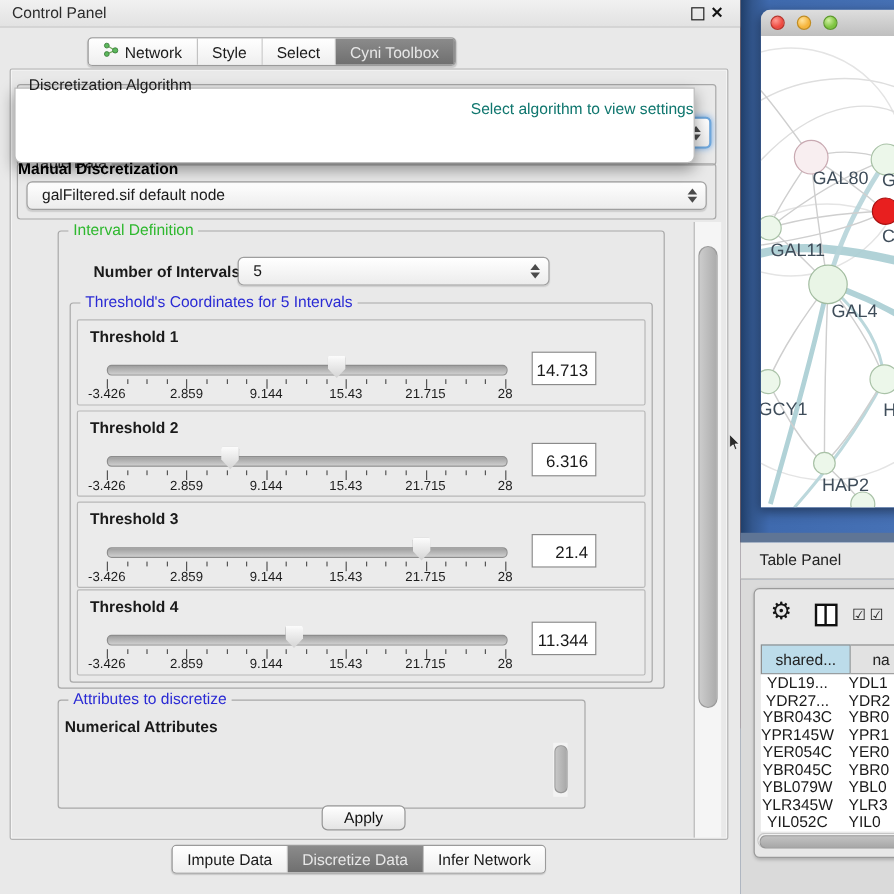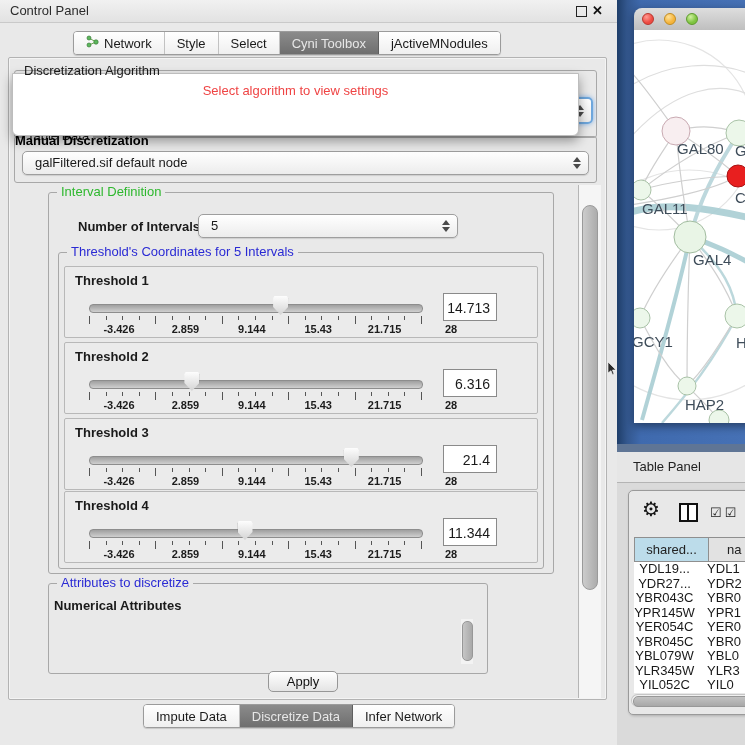--- a/index.html
+++ b/index.html
@@ -40,38 +40,38 @@
   .spin{position:absolute;right:6px;top:50%;transform:translateY(-50%);width:9px;height:14px;}
   .spin:before,.spin:after{content:"";position:absolute;left:0;border-left:4.5px solid transparent;
       border-right:4.5px solid transparent;}
   .spin:before{top:1px;border-bottom:5px solid #4a4a4a;}
   .spin:after{bottom:1px;border-top:5px solid #4a4a4a;}
   .focusring{border:2px solid #6ea7dd;box-shadow:0 0 5px #7db0e8;z-index:10;}
   
   .popup{position:absolute;left:12px;top:73px;width:565px;height:61px;background:#ffffff;
       border:1px solid #bdbdbd;border-radius:0 0 6px 6px;z-index:40;
       box-shadow:0 5px 12px rgba(0,0,0,.38);}
-  .popup .ph{position:absolute;left:0;top:9px;width:100%;text-align:center;color:#ef4444;}
+  .popup .ph{position:absolute;left:0;top:9px;width:100%;text-align:right;color:#0f766e;}
   .popup .opt1{position:absolute;left:2px;top:27px;font-weight:bold;color:#000;margin-top:32px;}
   .popup .opt2{position:absolute;left:2px;top:44px;color:#000;}
   
   .tpanel{position:absolute;left:64px;width:472px;height:70px;background:#ebebeb;
       border:1px solid #b8b8b8;border-radius:2px;}
   .tpanel .tlabel{position:absolute;left:10px;top:6px;font-weight:bold;}
   .track{position:absolute;left:24px;top:37px;width:332px;height:7px;border-radius:4px;
       background:linear-gradient(#9f9f9f,#cfcfcf);border:1px solid #8d8d8d;}
   .thumb{position:absolute;top:29px;width:15px;height:19px;
       background:linear-gradient(#fdfdfd,#d4d4d4);
       clip-path:polygon(8% 0,92% 0,100% 12%,100% 58%,50% 100%,0 58%,0 12%);
       filter:drop-shadow(0 0 1px #777);}
   .ticks{position:absolute;left:24px;top:49px;width:332px;height:8px;}
   .tick{position:absolute;top:0;width:1px;height:4px;background:#555;}
   .tick.major{height:8px;}
   .tick-labels{position:absolute;left:24px;top:56px;width:332px;height:12px;}
-  .tick-labels span{position:absolute;transform:translateX(-50%);font-size:11px;font-weight:700;color:#1c1c1c;margin-left:30px;}
+  .tick-labels span{position:absolute;transform:translateX(-50%);font-size:11px;font-weight:400;color:#1c1c1c;}
   .valbox{position:absolute;left:378px;top:26px;width:54px;height:28px;background:#fff;
       border:1px solid #8a8a8a;font-size:14px;line-height:28px;text-align:right;padding-right:6px;box-sizing:border-box;}
   
   .nlist{position:absolute;left:60px;top:618px;width:414px;height:47px;background:#fff;
       border:1px solid #909090;overflow:hidden;}
   .list-item{padding-left:8px;line-height:16px;}
   .lscroll{position:absolute;left:461px;top:619px;width:12px;height:45px;background:#f3f3f3;}
   .lthumb{position:absolute;left:1px;top:2px;width:9px;height:38px;border-radius:5px;
       background:linear-gradient(90deg,#c6c6c6,#a9a9a9);border:1px solid #979797;}
   
@@ -151,23 +151,20 @@
       </div>
       <div class="seg">
           <span>Style</span>
         </div>
       <div class="seg">
           <span>Select</span>
         </div>
       <div class="seg sel">
           <span>Cyni Toolbox</span>
         </div>
-      <div class="seg">
-          <span>jActiveMNodules</span>
-        </div>
     </div>
 
     <div class="content"></div>
 
     <div class="group" style="left:14px;top:70px;width:581px;height:66px;"></div>
     <span class="gtitle bare abs" style="left:20px;top:64px;">Discretization Algorithm</span>
     <div class="combo focusring" style="left:20px;top:97px;width:569px;height:23px;">
       <span class="spin"></span>
     </div>
 

